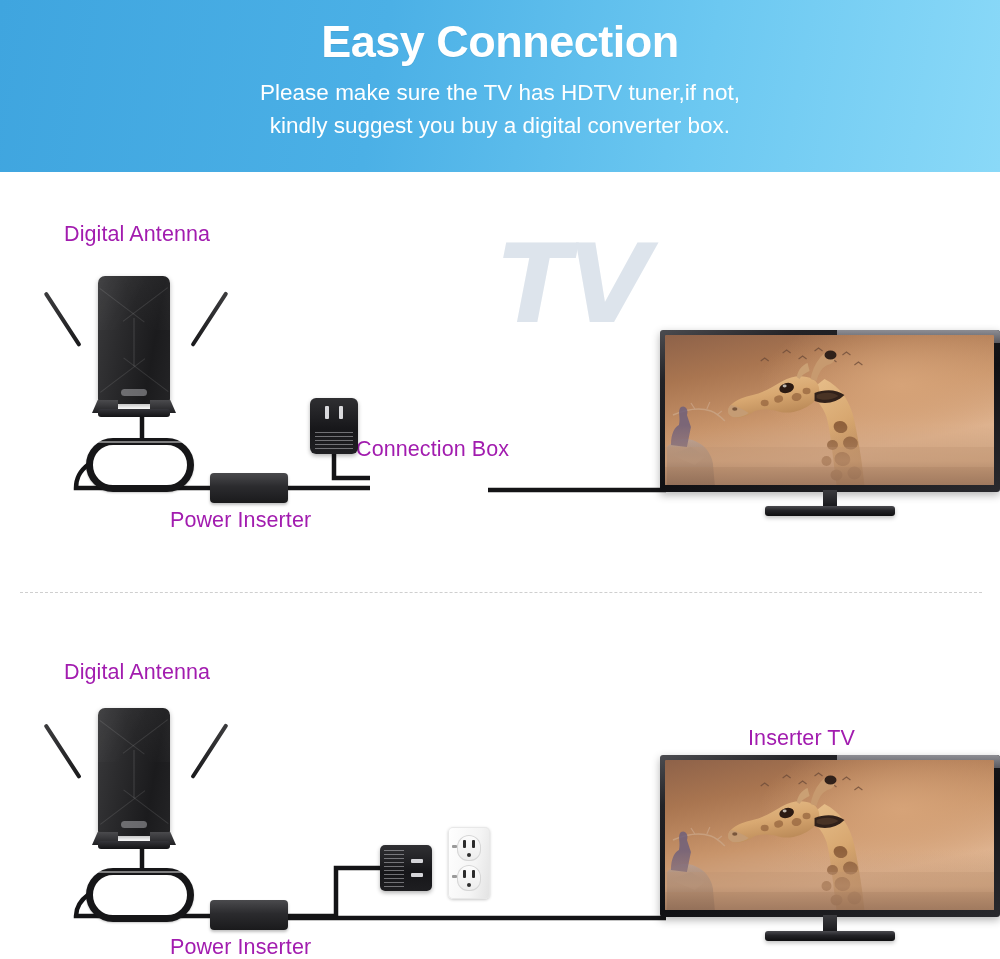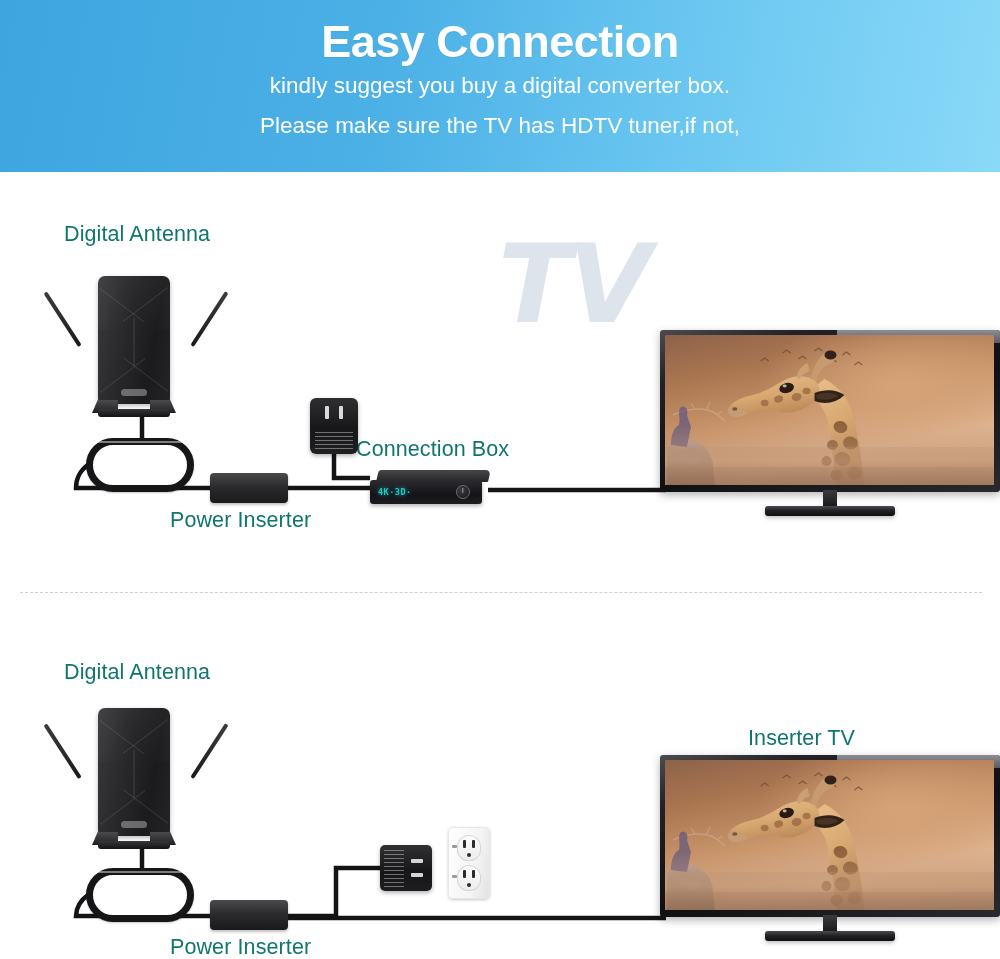--- a/index.html
+++ b/index.html
@@ -53,21 +53,21 @@
     color: #dde4ec;
     user-select: none;
     white-space: nowrap;
   }
   #wm-tv { left: 462px; top: 222px; font-size: 108px; letter-spacing: -4px; margin-left: 36px; }
   #wm-hdtv { left: 382px; top: 632px; font-size: 118px; letter-spacing: -5px; }
 
   
   .lbl {
     position: absolute;
-    color: #0f766e;
+    color: #a21caf;
     font-size: 21.5px;
     font-weight: 400;
     white-space: nowrap;
     letter-spacing: 0.1px;
   }
   #lbl-ant-top   { left: 64px;  top: 222px; }
   #lbl-pi-top    { left: 170px; top: 508px; }
   #lbl-conv      { left: 356px; top: 437px; }
   #lbl-tv-top    { left: 682px; top: 302px; }
   #lbl-ant-bot   { left: 64px;  top: 660px; }
@@ -289,22 +289,22 @@
   
   [data-interactable="true"] { cursor: default; }
 </style>
 </head>
 <body>
 
 <div id="page" data-interactable="false">
 
   <div class="header" data-interactable="false">
     <div class="header-title" data-interactable="false">Easy Connection</div>
+    <div class="header-sub" data-interactable="false">Please make sure the TV has HDTV tuner,if not,</div>
     <div class="header-sub" style="margin-top:2px;" data-interactable="false">kindly suggest you buy a digital converter box.</div>
-    <div class="header-sub" data-interactable="false">Please make sure the TV has HDTV tuner,if not,</div>
   </div>
 
   <svg class="cable-layer" data-interactable="false" viewBox="0 0 1000 959">
 
     <path d="M142,416 L142,441" stroke="#141416" stroke-width="4.5" fill="none"></path>
 
     <path d="M90,465 C80,472 78,482 78,490 L78,488 L78,488" stroke="none" fill="none"></path>
     <path d="M93,487 C82,487 78,492 78,489 L78,489" stroke="none" fill="none"></path>
     <path d="M90,466 C78,474 76,482 76,488 L76,488 Q76,488 76,488 L76,488" stroke="none" fill="none"></path>
     <path d="M89,464 C78,472 76,480 76,488 L210,488" stroke="#141416" stroke-width="4.5" fill="none" stroke-linecap="round"></path>
@@ -355,27 +355,20 @@
 
   <div class="power-inserter" id="pi-top" data-interactable="false"></div>
 
   <div class="adapter" id="adp-top" data-interactable="false">
     <div class="shell"></div>
     <div class="prong p1" data-interactable="false"></div>
     <div class="prong p2" data-interactable="false"></div>
     <div class="print" data-interactable="false"></div>
   </div>
 
-  <div id="converter" data-interactable="false">
-    <div class="top"></div>
-    <div class="front">
-      <div class="disp" data-interactable="false">4K·3D·</div>
-      <div class="knob" data-interactable="true"></div>
-    </div>
-  </div>
 
   <div class="tv" id="tv-top" data-interactable="false">
     <div class="tv-frame" data-interactable="false">
       <div class="tv-screen" data-interactable="false">
         <svg class="giraffe" viewBox="0 0 330 150" preserveAspectRatio="none" data-interactable="false">
           <defs>
             <linearGradient id="gcoat1" x1="0" y1="0" x2="0.4" y2="1">
               <stop offset="0%" stop-color="#e8c08c"></stop>
               <stop offset="55%" stop-color="#d8a871"></stop>
               <stop offset="100%" stop-color="#bb8a58"></stop>

